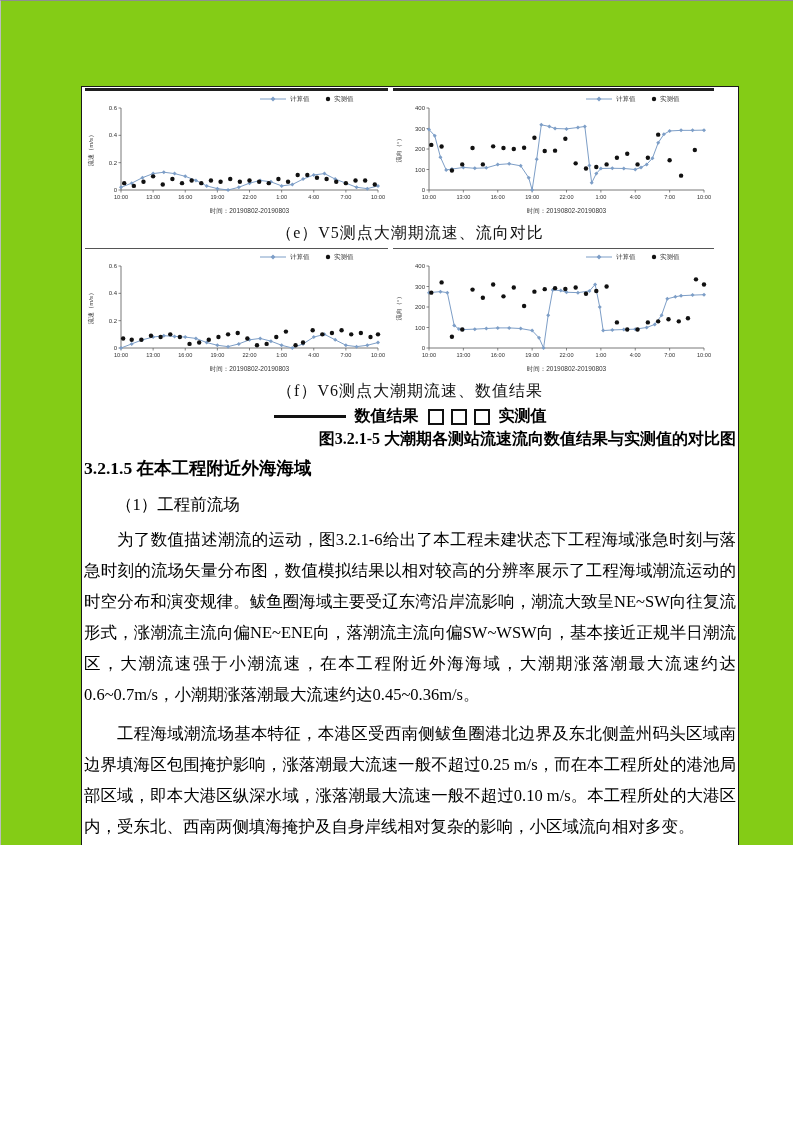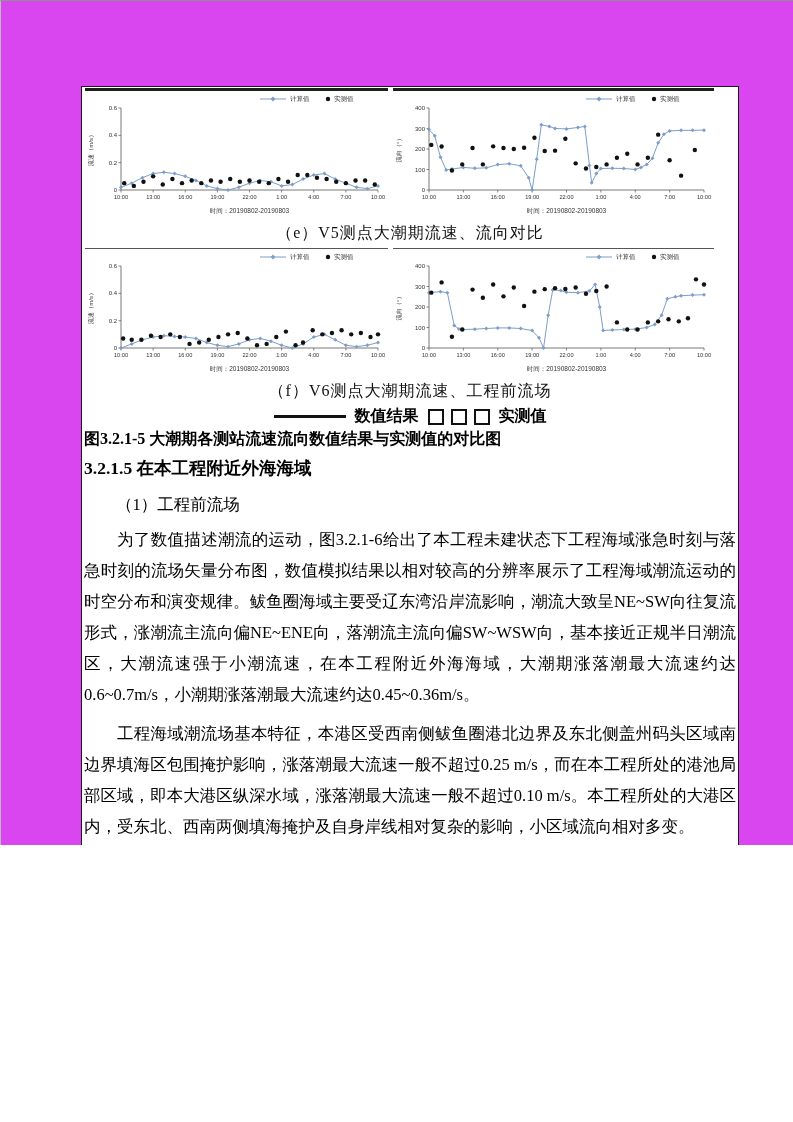--- a/index.html
+++ b/index.html
@@ -1,31 +1,31 @@
 <!DOCTYPE html>
 <html><head>
 <meta charset="utf-8">
 <style>
   html,body{margin:0;padding:0;background:#fff;}
-  .page{position:relative;width:793px;height:845px;background:#d946ef;overflow:hidden;
+  .page{position:relative;width:793px;height:845px;background:#84cc16;overflow:hidden;
         border-top:1px solid #8f8f8f;border-left:1px solid #bdbdbd;box-sizing:border-box;
         font-family:"Liberation Serif","DejaVu Serif",serif;color:#000;}
   .cell{position:absolute;left:80px;top:85px;width:658px;height:775px;
         border:1.5px solid #1a1a1a;box-sizing:border-box;background:#fff;padding:0 2px;}
   .chart-row{display:flex;gap:5px;margin-left:1px;margin-top:1px;}
   .chart-box{background:#fff;border-top:3px solid #1f1f1f;}
   .chart-box.row2{border-top:1px solid #555;}
   svg.chart{display:block;}
   .caption{text-align:center;font-size:16px;letter-spacing:1px;margin:6px 0 4px 0;color:#111;}
   .legend-line{display:flex;align-items:center;justify-content:center;gap:9px;
                font-weight:bold;font-size:16px;margin:2px 0 2px 0;}
   .legend-dash{width:72px;height:3px;background:#111;}
   .legend-squares{display:flex;gap:7px;}
   .legend-square{width:12px;height:12px;border:2px solid #111;background:#fff;}
-  .fig-caption{text-align:left;font-weight:bold;font-size:16px;margin:2px 0 6px 0;}
+  .fig-caption{text-align:right;font-weight:bold;font-size:16px;margin:2px 0 6px 0;}
   .sec-heading{font-weight:bold;font-size:17.5px;margin:6px 0 0 0;}
   .sub-heading{font-size:16.5px;margin:14px 0 0 32px;}
   .para{font-size:16.5px;line-height:31px;text-align:justify;text-justify:inter-ideograph;
         text-indent:2em;margin:8px 0 0 0;}
 </style>
 </head>
 <body>
 
 <div class="page">
   <div class="cell">
@@ -424,21 +424,21 @@
             <circle cx="265.1666666666667" cy="72.35" r="2.2" fill="#111"></circle>
             <circle cx="275.47916666666663" cy="70.3" r="2.2" fill="#111"></circle>
             <circle cx="285.79166666666663" cy="72.35" r="2.2" fill="#111"></circle>
             <circle cx="294.95833333333337" cy="69.275" r="2.2" fill="#111"></circle>
             <circle cx="302.9791666666667" cy="30.325000000000003" r="2.2" fill="#111"></circle>
             <circle cx="311" cy="35.449999999999996" r="2.2" fill="#111"></circle>
           </svg>
       </div>
     </div>
 
-    <div class="caption">（f）V6测点大潮期流速、工程前流场</div>
+    <div class="caption">（f）V6测点大潮期流速、数值结果</div>
 
     <div class="legend-line">
       <span class="legend-dash"></span>
       <span>数值结果</span>
       <span class="legend-squares">
         <span class="legend-square"></span>
         <span class="legend-square"></span>
         <span class="legend-square"></span>
       </span>
       <span>实测值</span>

